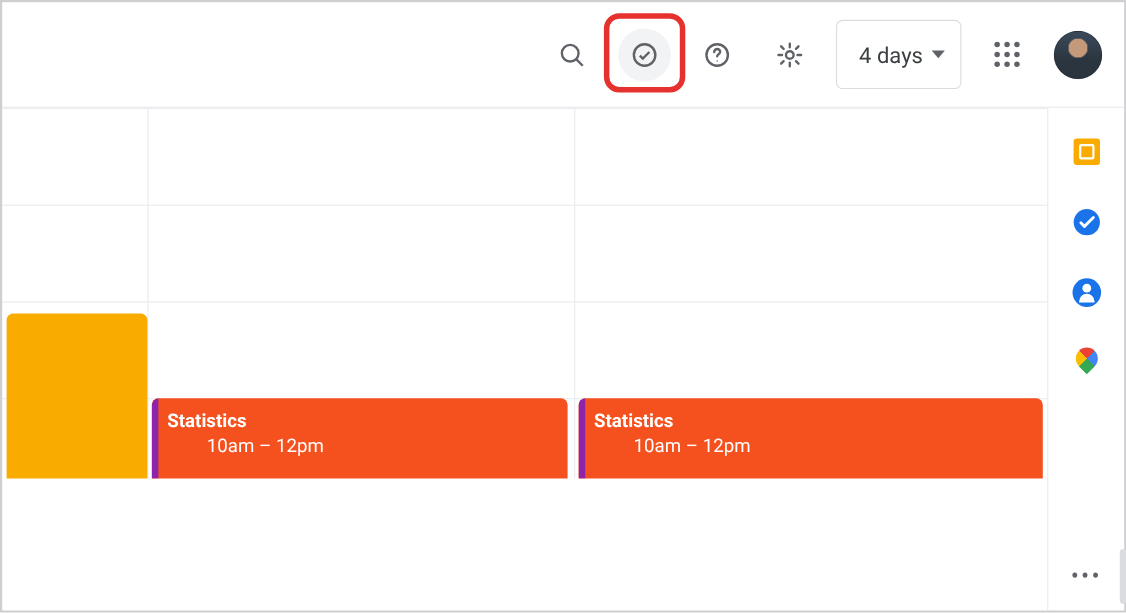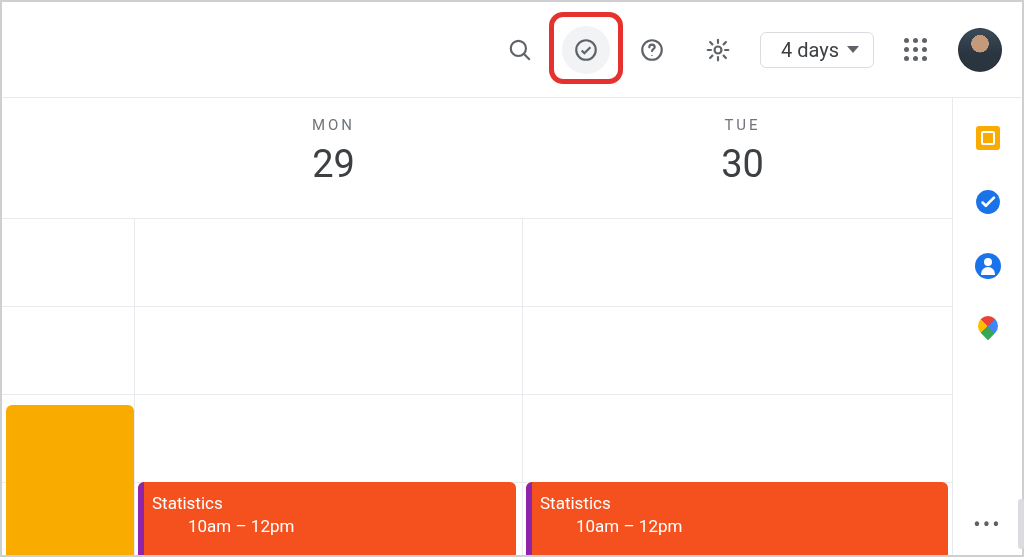--- a/index.html
+++ b/index.html
@@ -21,21 +21,21 @@
   .icon-btn {
     width: 48px; height: 48px;
     display: flex; align-items: center; justify-content: center;
     border-radius: 50%;
     color: #5f6368;
     cursor: pointer;
   }
   .icon-btn svg { width: 26px; height: 26px; fill: none; stroke: #5f6368; stroke-width: 2; }
   .icon-btn.active { background: #f1f3f4; }
   .view-switcher {
-    height: 36px;
+    height: 63px;
     border: 1px solid #dadce0;
     border-radius: 6px;
     padding: 0 14px 0 20px;
     display: flex; align-items: center; gap: 8px;
     font-size: 20px; color: #3c4043;
     cursor: pointer;
   }
   .view-switcher .caret { width: 0; height: 0; border-left: 6px solid transparent; border-right: 6px solid transparent; border-top: 7px solid #5f6368; }
   .apps-grid {
     width: 48px; height: 48px;
@@ -122,21 +122,21 @@
     padding: 10px 14px;
     font-size: 17px;
     line-height: 1.35;
     overflow: hidden;
   }
   .event .accent {
     position: absolute; left: 0; top: 0; bottom: 0; width: 6px;
     background: #8e24aa;
     border-top-left-radius: 6px;
   }
-  .event-title { font-weight: 400; }
+  .event-title { font-weight: 700; }
   .event-time { font-weight: 400; margin-left: 36px; }
 
   
   .sidepanel {
     width: 70px;
     border-left: 1px solid #e8eaed;
     padding-top: 26px;
     display: flex; flex-direction: column; align-items: center; gap: 36px;
     position: relative;
   }
@@ -233,31 +233,20 @@
 
     <div class="avatar"></div>
 
     <div class="highlight-box" id="hlbox" style="left: 547px;"></div>
   </div>
 
   <div class="main">
 
     <div class="calendar">
 
-      <div class="day-headers">
-        <div style="width:132px"></div>
-        <div class="day-col-head">
-          <div class="dow">MON</div>
-          <div class="dnum">29</div>
-        </div>
-        <div class="day-col-head" style="flex:1.05">
-          <div class="dow">TUE</div>
-          <div class="dnum">30</div>
-        </div>
-      </div>
 
       <div class="grid-area">
 
         <div class="hour-line" style="top:0"></div>
         <div class="hour-line" style="top:88px"></div>
         <div class="hour-line" style="top:176px"></div>
         <div class="hour-line" style="top:264px"></div>
 
         <div class="vline" style="left:132px"></div>
         <div class="vline" style="left:520px"></div>

